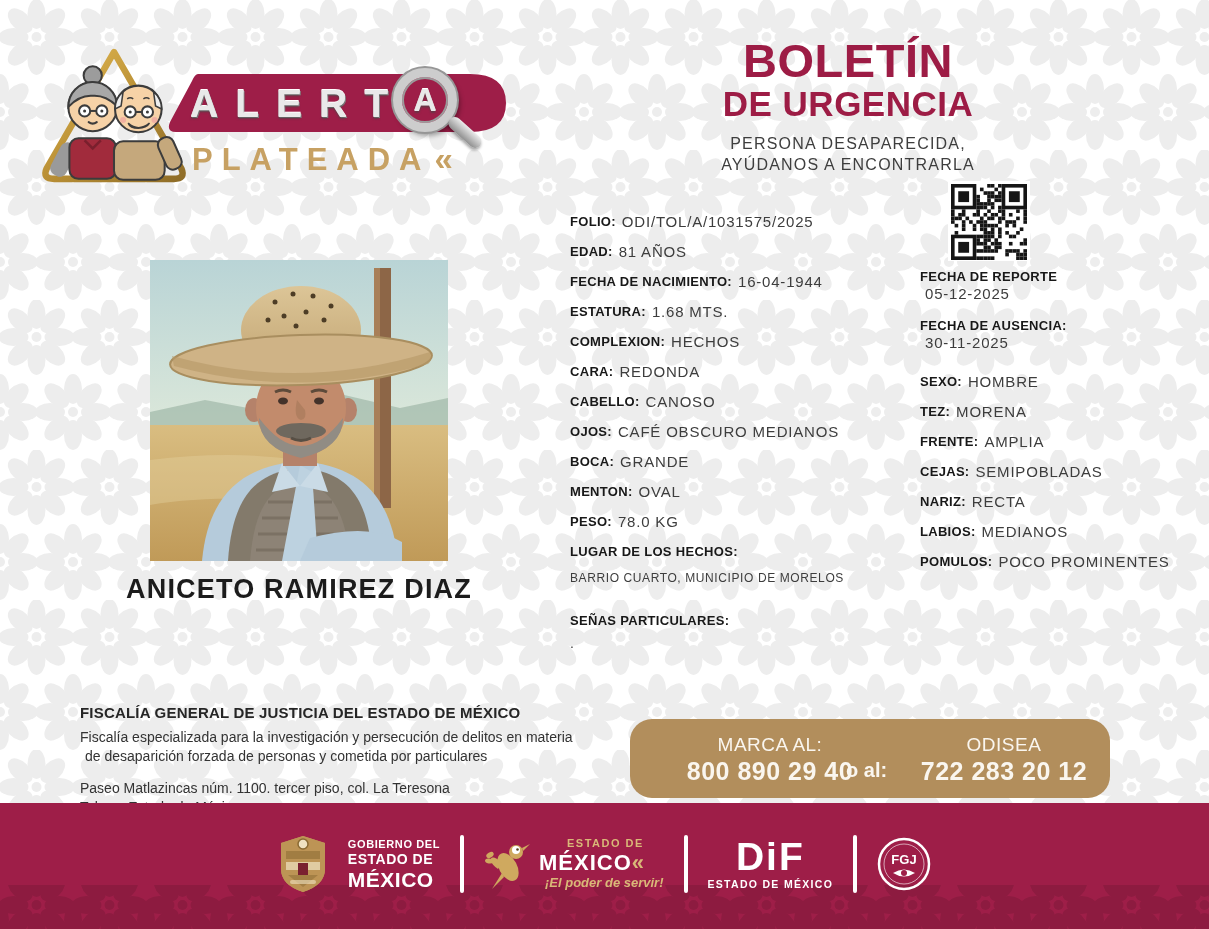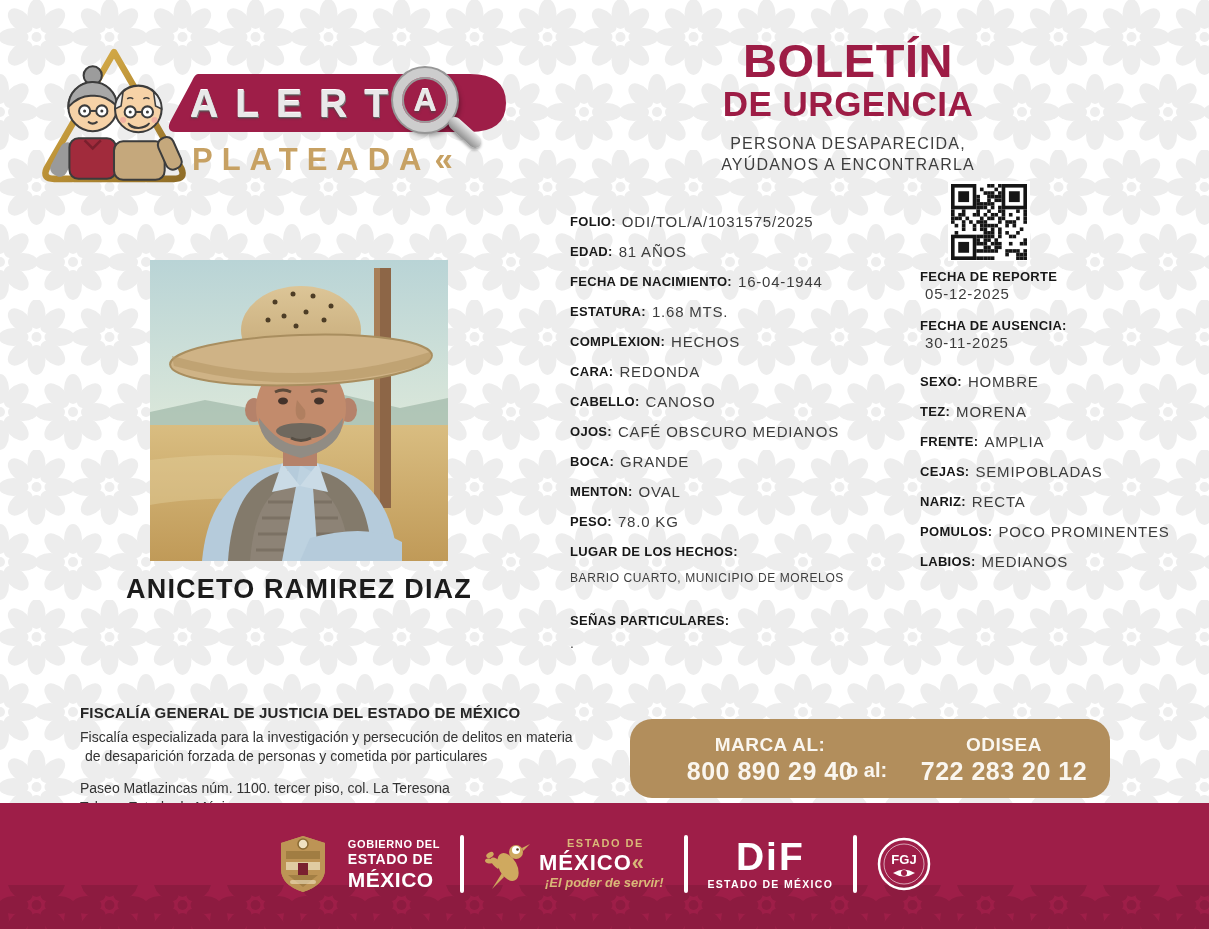--- a/index.html
+++ b/index.html
@@ -62,21 +62,21 @@
   .fisc-title{font-size:15px;font-weight:800;color:#262626;letter-spacing:.2px;}
   .fisc-desc{margin-top:7px;font-size:14px;line-height:19px;}
   .fisc-desc .ind{padding-left:5px;}
   .fisc-addr{margin-top:13px;font-size:14px;line-height:19px;}
 
   
   .hotline{left:630px;top:719px;width:480px;height:79px;border-radius:22px;background:#b28e5c;color:#faf6ef;}
   .hl-col{position:absolute;text-align:center;}
   .hl-marca{left:38px;top:13px;width:204px;}
   .hl-odisea{left:288px;top:13px;width:172px;}
-  .hl-lab{font-size:19px;line-height:25px;letter-spacing:.5px;font-weight:700;text-align:center;}
+  .hl-lab{font-size:19px;line-height:25px;letter-spacing:.5px;font-weight:400;text-align:center;}
   .hl-num{font-size:25px;line-height:29px;font-weight:800;letter-spacing:.5px;}
   .hl-sep{position:absolute;left:216px;top:40px;font-size:20px;font-weight:800;}
 
   
   .footer{left:0;top:803px;width:1209px;height:126px;background:#9e1e48;}
   .footer-band{position:absolute;left:0;bottom:0;}
   .footer-row{position:absolute;left:0;top:0;width:100%;height:100%;display:flex;align-items:center;
     justify-content:center;gap:20px;padding-bottom:4px;box-sizing:border-box;}
   .fdiv{width:4px;height:58px;background:#fff;border-radius:2px;}
   .gob-text{color:#fff;text-align:left;}
@@ -490,26 +490,26 @@
         </div>
       <div class="frow">
           <span class="flabel">CEJAS:</span>
           <span class="fvalue">SEMIPOBLADAS</span>
         </div>
       <div class="frow">
           <span class="flabel">NARIZ:</span>
           <span class="fvalue">RECTA</span>
         </div>
       <div class="frow">
+          <span class="flabel">LABIOS:</span>
+          <span class="fvalue">MEDIANOS</span>
+        </div>
+      <div class="frow">
           <span class="flabel">POMULOS:</span>
           <span class="fvalue">POCO PROMINENTES</span>
-        </div>
-      <div class="frow">
-          <span class="flabel">LABIOS:</span>
-          <span class="fvalue">MEDIANOS</span>
         </div>
     </div>
   </div>
 
   <div class="layer fiscalia">
     <div class="fisc-title">FISCALÍA GENERAL DE JUSTICIA DEL ESTADO DE MÉXICO</div>
     <div class="fisc-desc">
       <div>Fiscalía especializada para la investigación y persecución de delitos en materia</div>
       <div class="ind">de desaparición forzada de personas y cometida por particulares</div>
     </div>

